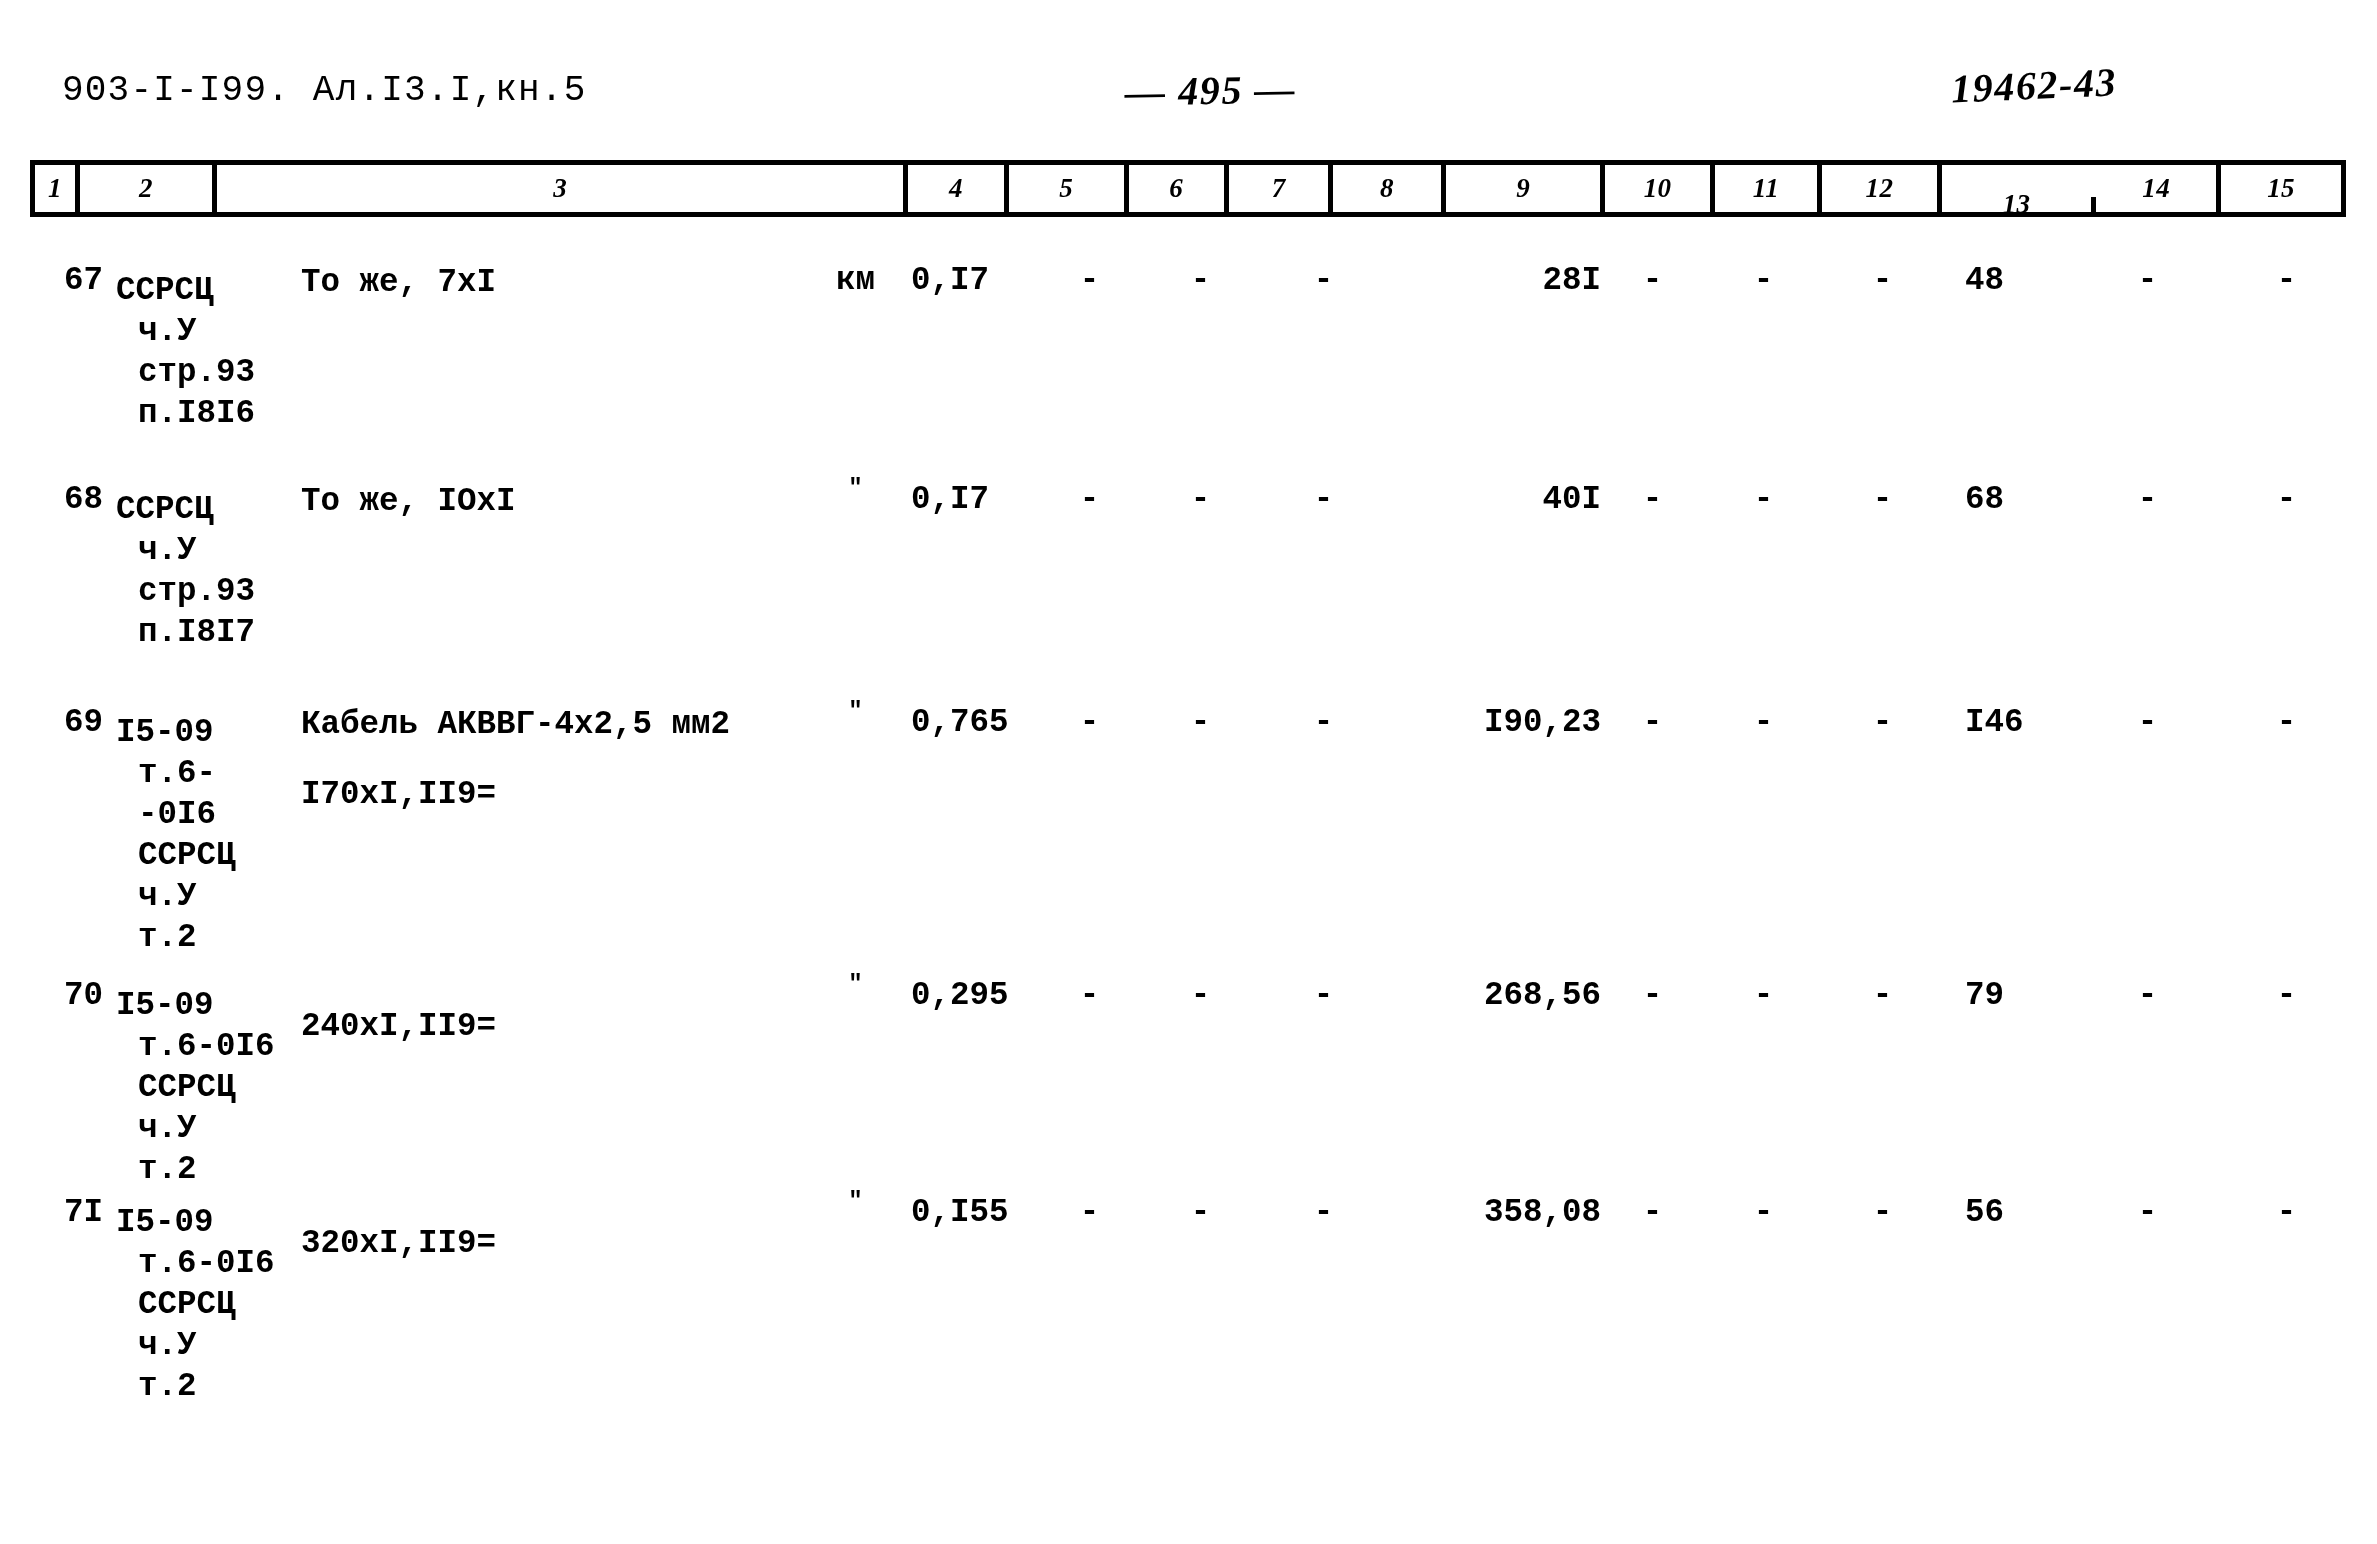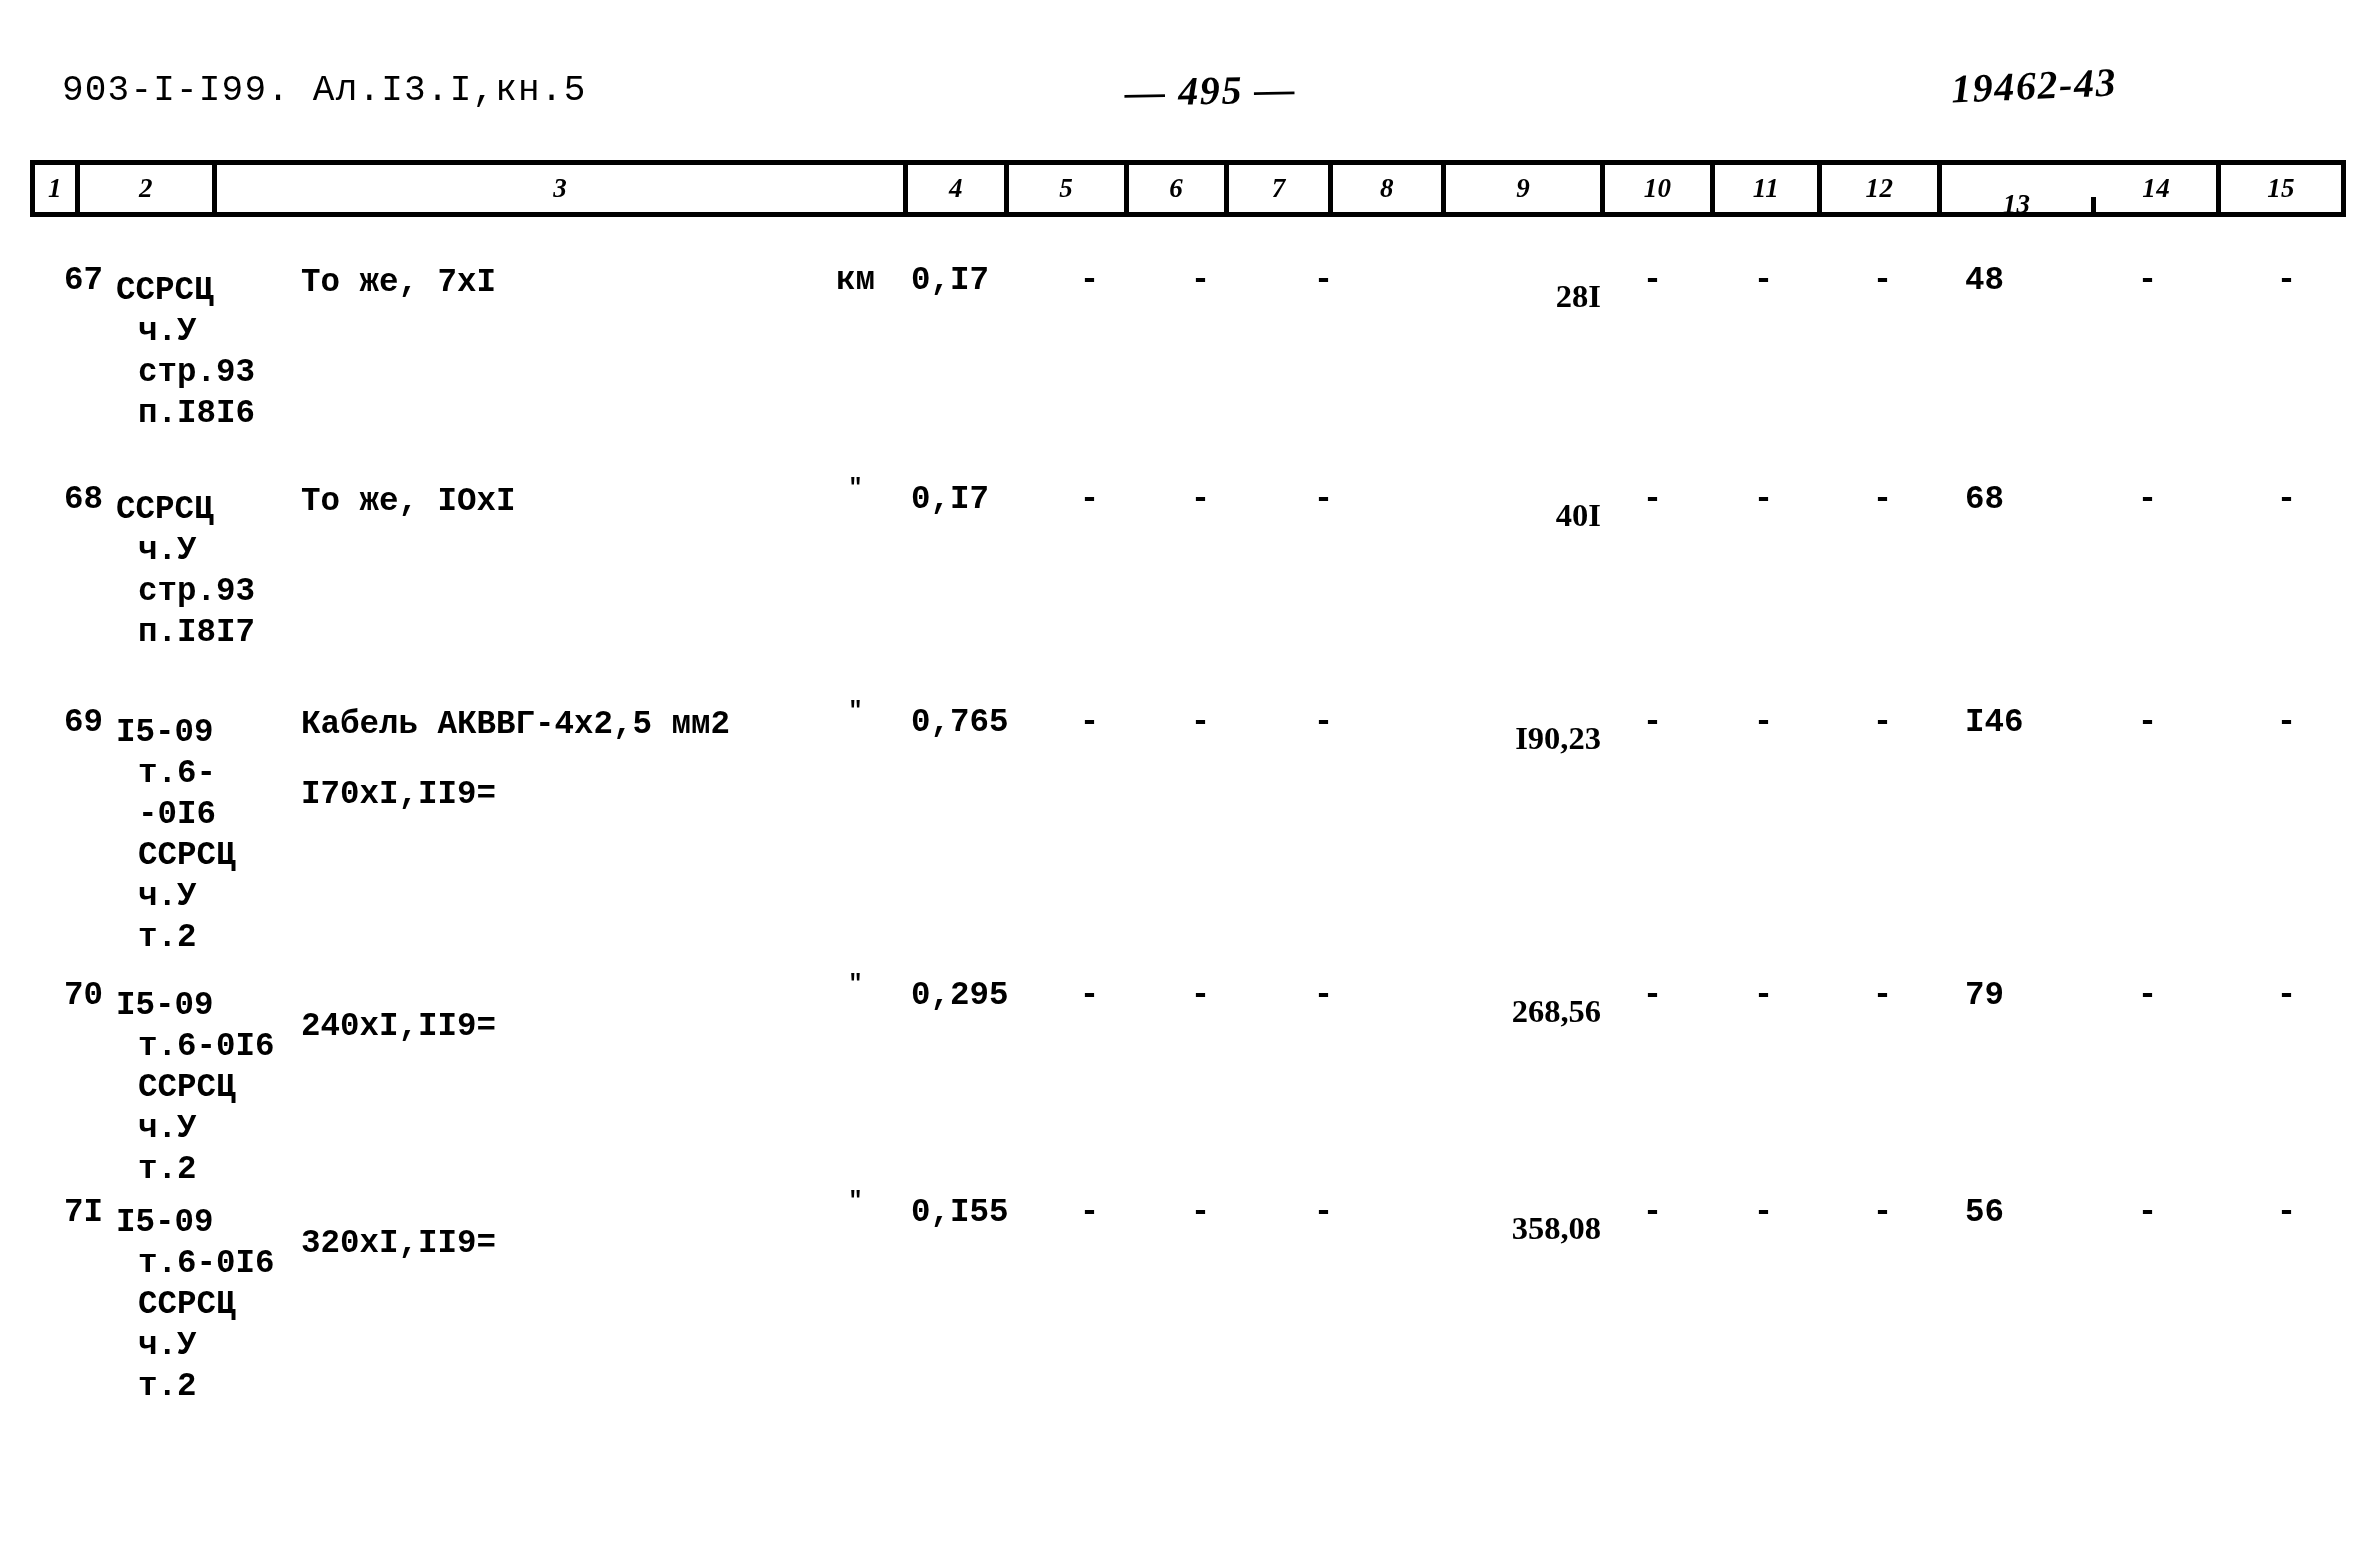--- a/index.html
+++ b/index.html
@@ -160,24 +160,23 @@
     top: 0;
     width: 71px;
     text-align: center;
   }
   .c6 { left: 1054px; }
   .c7 { left: 1165px; }
   .c8 { left: 1288px; }
   .c9 {            
     position: absolute;
     left: 1419px;
-    top: 16px;
+    top: 0;
     width: 182px;
     text-align: right;
-    font-family: Liberation Serif, serif;
   }
   .c10, .c11, .c12 {
     position: absolute;
     top: 0;
     width: 71px;
     text-align: center;
   }
   .c10 { left: 1617px; }
   .c11 { left: 1728px; }
   .c12 { left: 1847px; }

